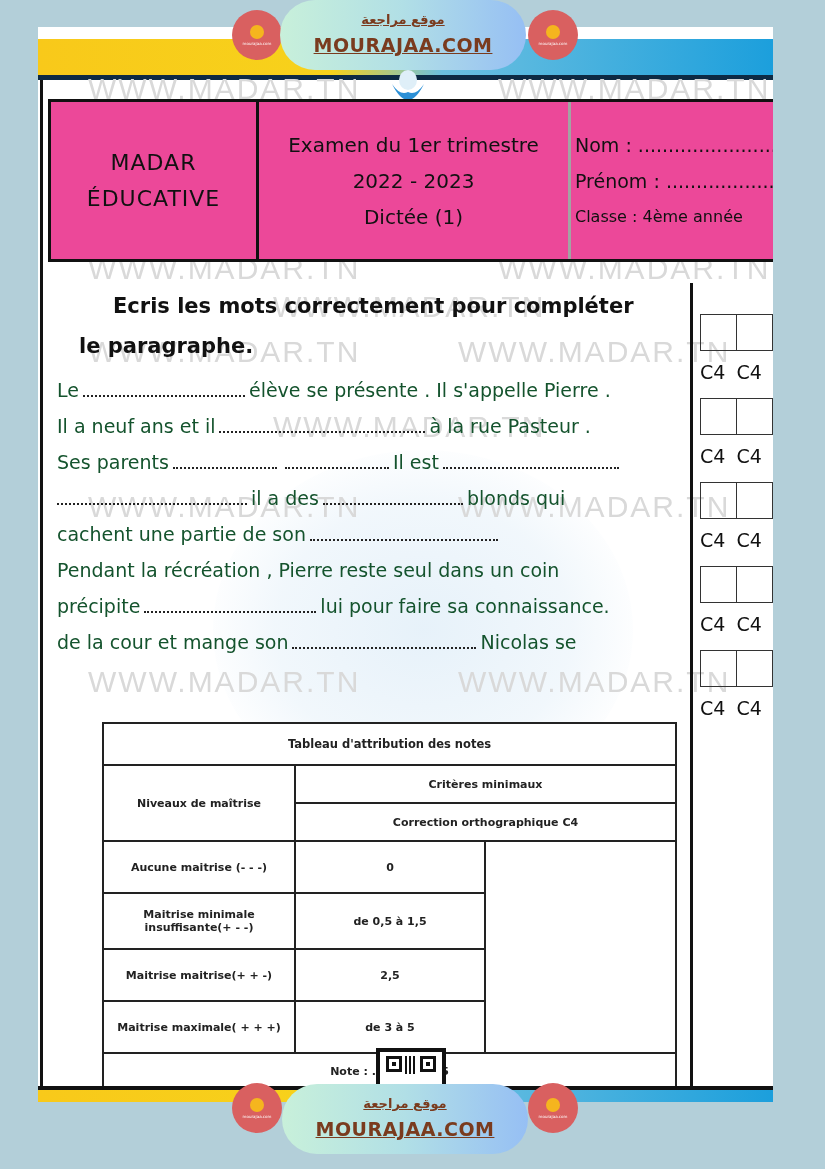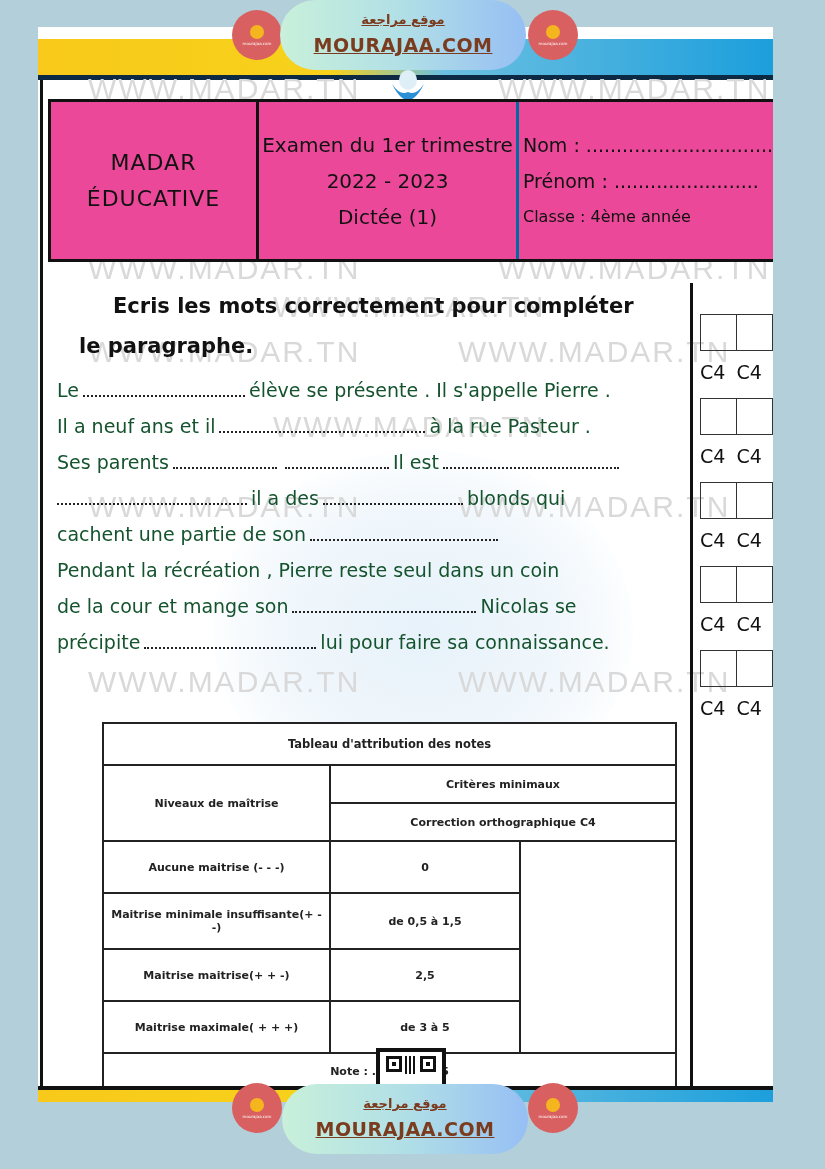--- a/index.html
+++ b/index.html
@@ -41,21 +41,21 @@
     border-radius: 50%;
   }
 
   .header-table {
     position: absolute; left: 48px; top: 99px; width: 725px; height: 163px;
     border: 3px solid #111; border-right: none; display: flex;
     background: #ec4899;
   }
   .hcell { height: 100%; display: flex; flex-direction: column; justify-content: center; }
   .hcell.c1 { width: 208px; border-right: 3px solid #111; align-items: center; text-align: center; }
-  .hcell.c2 { width: 260px; border-right: 3px solid #0369a1; align-items: center; text-align: center; }
+  .hcell.c2 { width: 312px; border-right: 3px solid #a3a3a3; align-items: center; text-align: center; }
   .hcell.c3 { flex: 1; padding-left: 4px; overflow: hidden; white-space: nowrap; }
   .brand { font-family: "DejaVu Sans", sans-serif; font-size: 22px; line-height: 36px; letter-spacing: 1px; }
   .exam { font-size: 20px; line-height: 36px; }
   .student { font-size: 19px; line-height: 36px; }
   .student.small { font-size: 16px; }
   .dots { letter-spacing: 0; }
 
   .content-divider {
     position: absolute; left: 690px; top: 283px; width: 3px; height: 803px; background: #111;
   }
@@ -184,24 +184,24 @@
   <div class="line">
     <span class="blank" style="width:190px;margin-left:0"></span><span>il a des</span><span class="blank" style="width:140px"></span><span>blonds qui</span>
   </div>
   <div class="line">
     <span>cachent une partie de son</span><span class="blank" style="width:188px"></span>
   </div>
   <div class="line">
     <span>Pendant la récréation , Pierre reste seul dans un coin</span>
   </div>
   <div class="line">
+    <span>précipite</span><span class="blank" style="width:172px"></span><span>lui pour faire sa connaissance.</span>
+  </div>
+  <div class="line">
     <span>de la cour et mange son</span><span class="blank" style="width:184px"></span><span>Nicolas se</span>
-  </div>
-  <div class="line">
-    <span>précipite</span><span class="blank" style="width:172px"></span><span>lui pour faire sa connaissance.</span>
   </div>
 </div>
 
 <div class="c4-col">
   <div class="c4-group">
     <div class="c4-boxes">
         <div class="box"></div>
         <div class="box"></div>
       </div>
     <div class="c4-labels">
@@ -250,21 +250,21 @@
       </div>
   </div>
 </div>
 
 <table class="grade-table">
   <tbody>
       <tr class="title-row">
     <td colspan="3">Tableau d'attribution des notes</td>
   </tr>
   <tr class="crit-row">
-    <td rowspan="2" style="width:227px">Niveaux de maîtrise</td>
+    <td rowspan="2" style="width:192px">Niveaux de maîtrise</td>
     <td colspan="2">Critères minimaux</td>
   </tr>
   <tr class="crit-row">
     <td colspan="2">Correction orthographique C4</td>
   </tr>
   <tr class="lvl-row">
     <td>Aucune maitrise (- - -)</td>
     <td style="width:190px">0</td>
     <td rowspan="4"></td>
   </tr>

